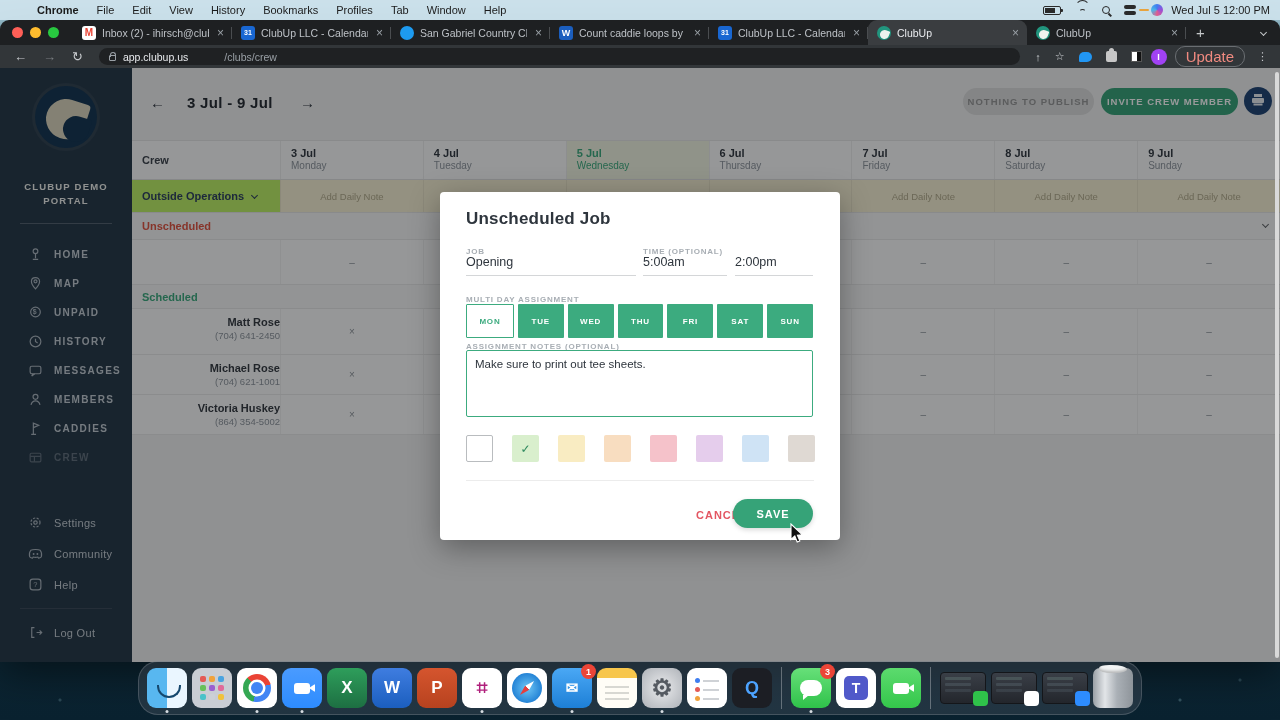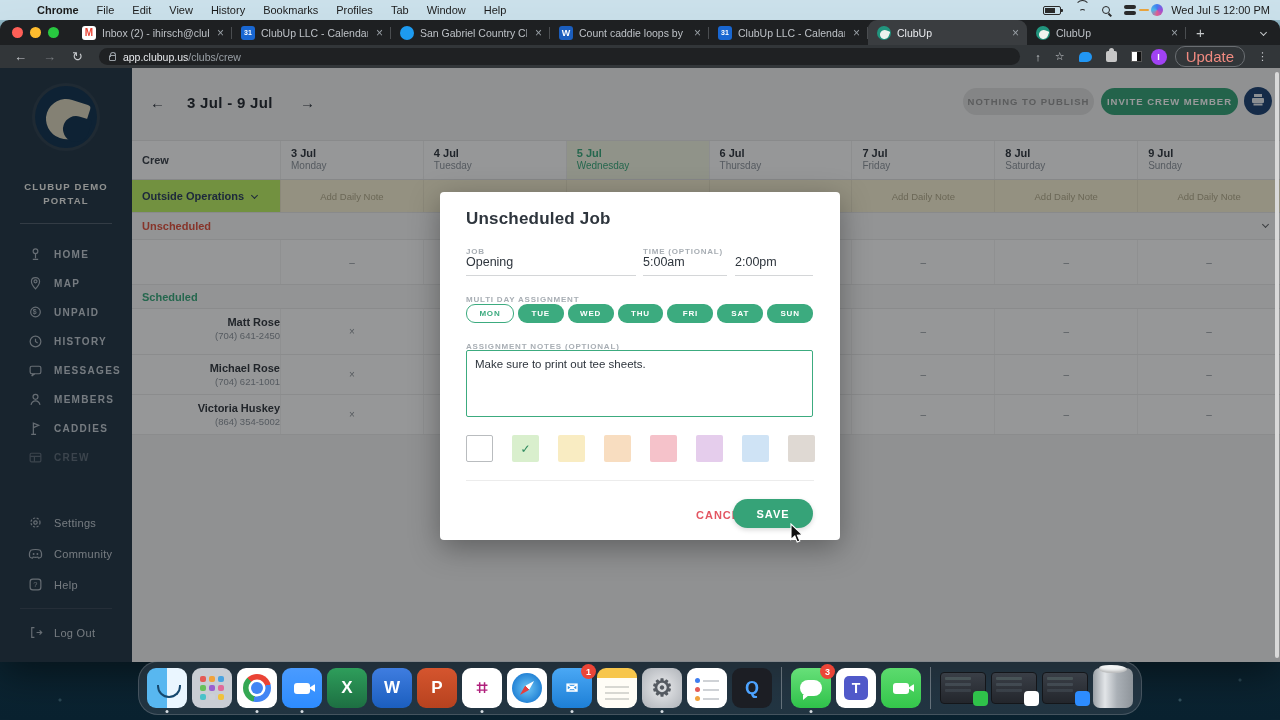--- a/index.html
+++ b/index.html
@@ -59,21 +59,21 @@
   .chev { display:inline-block; width:5px; height:5px; border-right:1.5px solid currentColor; border-bottom:1.5px solid currentColor; transform:rotate(45deg); }
   .tabchev .chev { color:#c3c6c8; }
 
   .toolbar { height:23px; background:#323639; display:flex; align-items:center; padding:0 8px; gap:4px; }
   .navbtn { color:#c7cacd; font-size:13px; padding:0 6px; }
   .navbtn.dim { color:#797d80; }
   .omnibox { flex:1; height:17px; background:#1f2123; border-radius:9px; display:flex; align-items:center; padding:0 10px; gap:7px; margin:0 6px; }
   .lock { width:7px; height:6px; border:1.2px solid #9aa0a6; border-radius:1px; position:relative; margin-top:2px; }
   .lock::before { content:""; position:absolute; left:0.5px; top:-4px; width:4px; height:4px; border:1.2px solid #9aa0a6; border-bottom:none; border-radius:3px 3px 0 0; }
   .url { font-size:10.5px; color:#e8eaed; }
-  .url .path { color:#9aa0a6; }
+  .url .path { color:#9aa0a6;margin-left:36px; }
   .tbicon { color:#c7cacd; font-size:11px; padding:0 5px; display:flex; align-items:center; }
   .ext-blue { width:13px; height:10px; background:#2196f3; border-radius:5px 5px 5px 1px; }
   .ext-puzzle { width:11px; height:11px; background:#c7c7c7; border-radius:2px; position:relative; }
   .ext-puzzle::after { content:""; position:absolute; top:-3px; left:3px; width:5px; height:5px; background:#c7c7c7; border-radius:50%; }
   .ext-bw { width:11px; height:11px; background:linear-gradient(90deg,#fff 50%,#111 50%); border:1px solid #555; }
   .avatar { width:16px; height:16px; border-radius:50%; background:#a142f4; color:#fff; font-size:9px; font-weight:bold; display:flex; align-items:center; justify-content:center; }
   .updatebtn { border:1px solid #6a6e72; border-radius:10px; color:#f08a80; font-size:15px; padding:1px 10px; margin:0 4px; }
   .kebab { color:#c7cacd; font-size:11px; letter-spacing:0; padding:0 4px; }
 
   
@@ -137,21 +137,21 @@
   .c-name { padding:7px 0 0 10px; font-size:11px; font-weight:bold; color:#32373e; }
   .c-phone { padding:2px 0 0 10px; font-size:9.5px; color:#8d949c; }
   .c-cell { border-left:1px solid #efefef; display:flex; align-items:center; justify-content:center; font-size:10px; color:#8f959b; }
 
   
   .modal { position:absolute; left:440px; top:124px; width:400px; height:348px; background:#fff; border-radius:4px; z-index:20; box-shadow:0 8px 30px rgba(0,0,0,.35); font-family:"Liberation Sans",sans-serif; }
   .m-title { position:absolute; left:26px; top:17px; font-size:17px; font-weight:bold; color:#2e353d; letter-spacing:.2px; }
   .m-label { position:absolute; font-size:8px; font-weight:bold; letter-spacing:.8px; color:#a8aeb4; }
   .m-input { position:absolute; border:none; border-bottom:1px solid #d4d6d8; font-size:12.5px; color:#2e353d; font-family:"Liberation Sans",sans-serif; background:transparent; padding:0 0 6px 0; outline:none; }
   .daybtns { position:absolute; left:26px; top:112px; width:347px; display:flex; gap:4px; }
-  .daybtn { flex:1; height:19px; border-radius:9px; font-size:8px; font-weight:bold; letter-spacing:.8px; display:flex; align-items:center; justify-content:center; }
+  .daybtn { flex:1; height:34px; border-radius:1px; font-size:8px; font-weight:bold; letter-spacing:.8px; display:flex; align-items:center; justify-content:center; }
   .daybtn.on { background:#3cab7f; color:#fff; }
   .daybtn.off { background:#fff; color:#3cab7f; border:1px solid #3cab7f; }
   .m-notes { position:absolute; left:26px; top:158px; width:347px; height:67px; border:1px solid #3cab7f; border-radius:2px; font-size:11.5px; color:#2e353d; font-family:"Liberation Sans",sans-serif; padding:7px 8px; resize:none; outline:none; }
   .swatches { position:absolute; left:26px; top:243px; display:flex; gap:19px; }
   .swatch { width:27px; height:27px; border-radius:2px; display:flex; align-items:center; justify-content:center; font-size:12px; color:#2f8a5f; }
   .swatch.bordered { border:1px solid #b9bcbf; }
   .m-div { position:absolute; left:26px; right:26px; top:288px; border-top:1px solid #ececec; }
   .m-cancel { position:absolute; left:256px; top:317px; font-size:11px; font-weight:bold; letter-spacing:1px; color:#e35662; }
   .m-save { position:absolute; left:293px; top:307px; width:80px; height:29px; border-radius:15px; background:#36a378; color:#fff; font-size:11px; font-weight:bold; letter-spacing:1px; display:flex; align-items:center; justify-content:center; box-shadow:0 2px 5px rgba(0,0,0,.15); }
 

